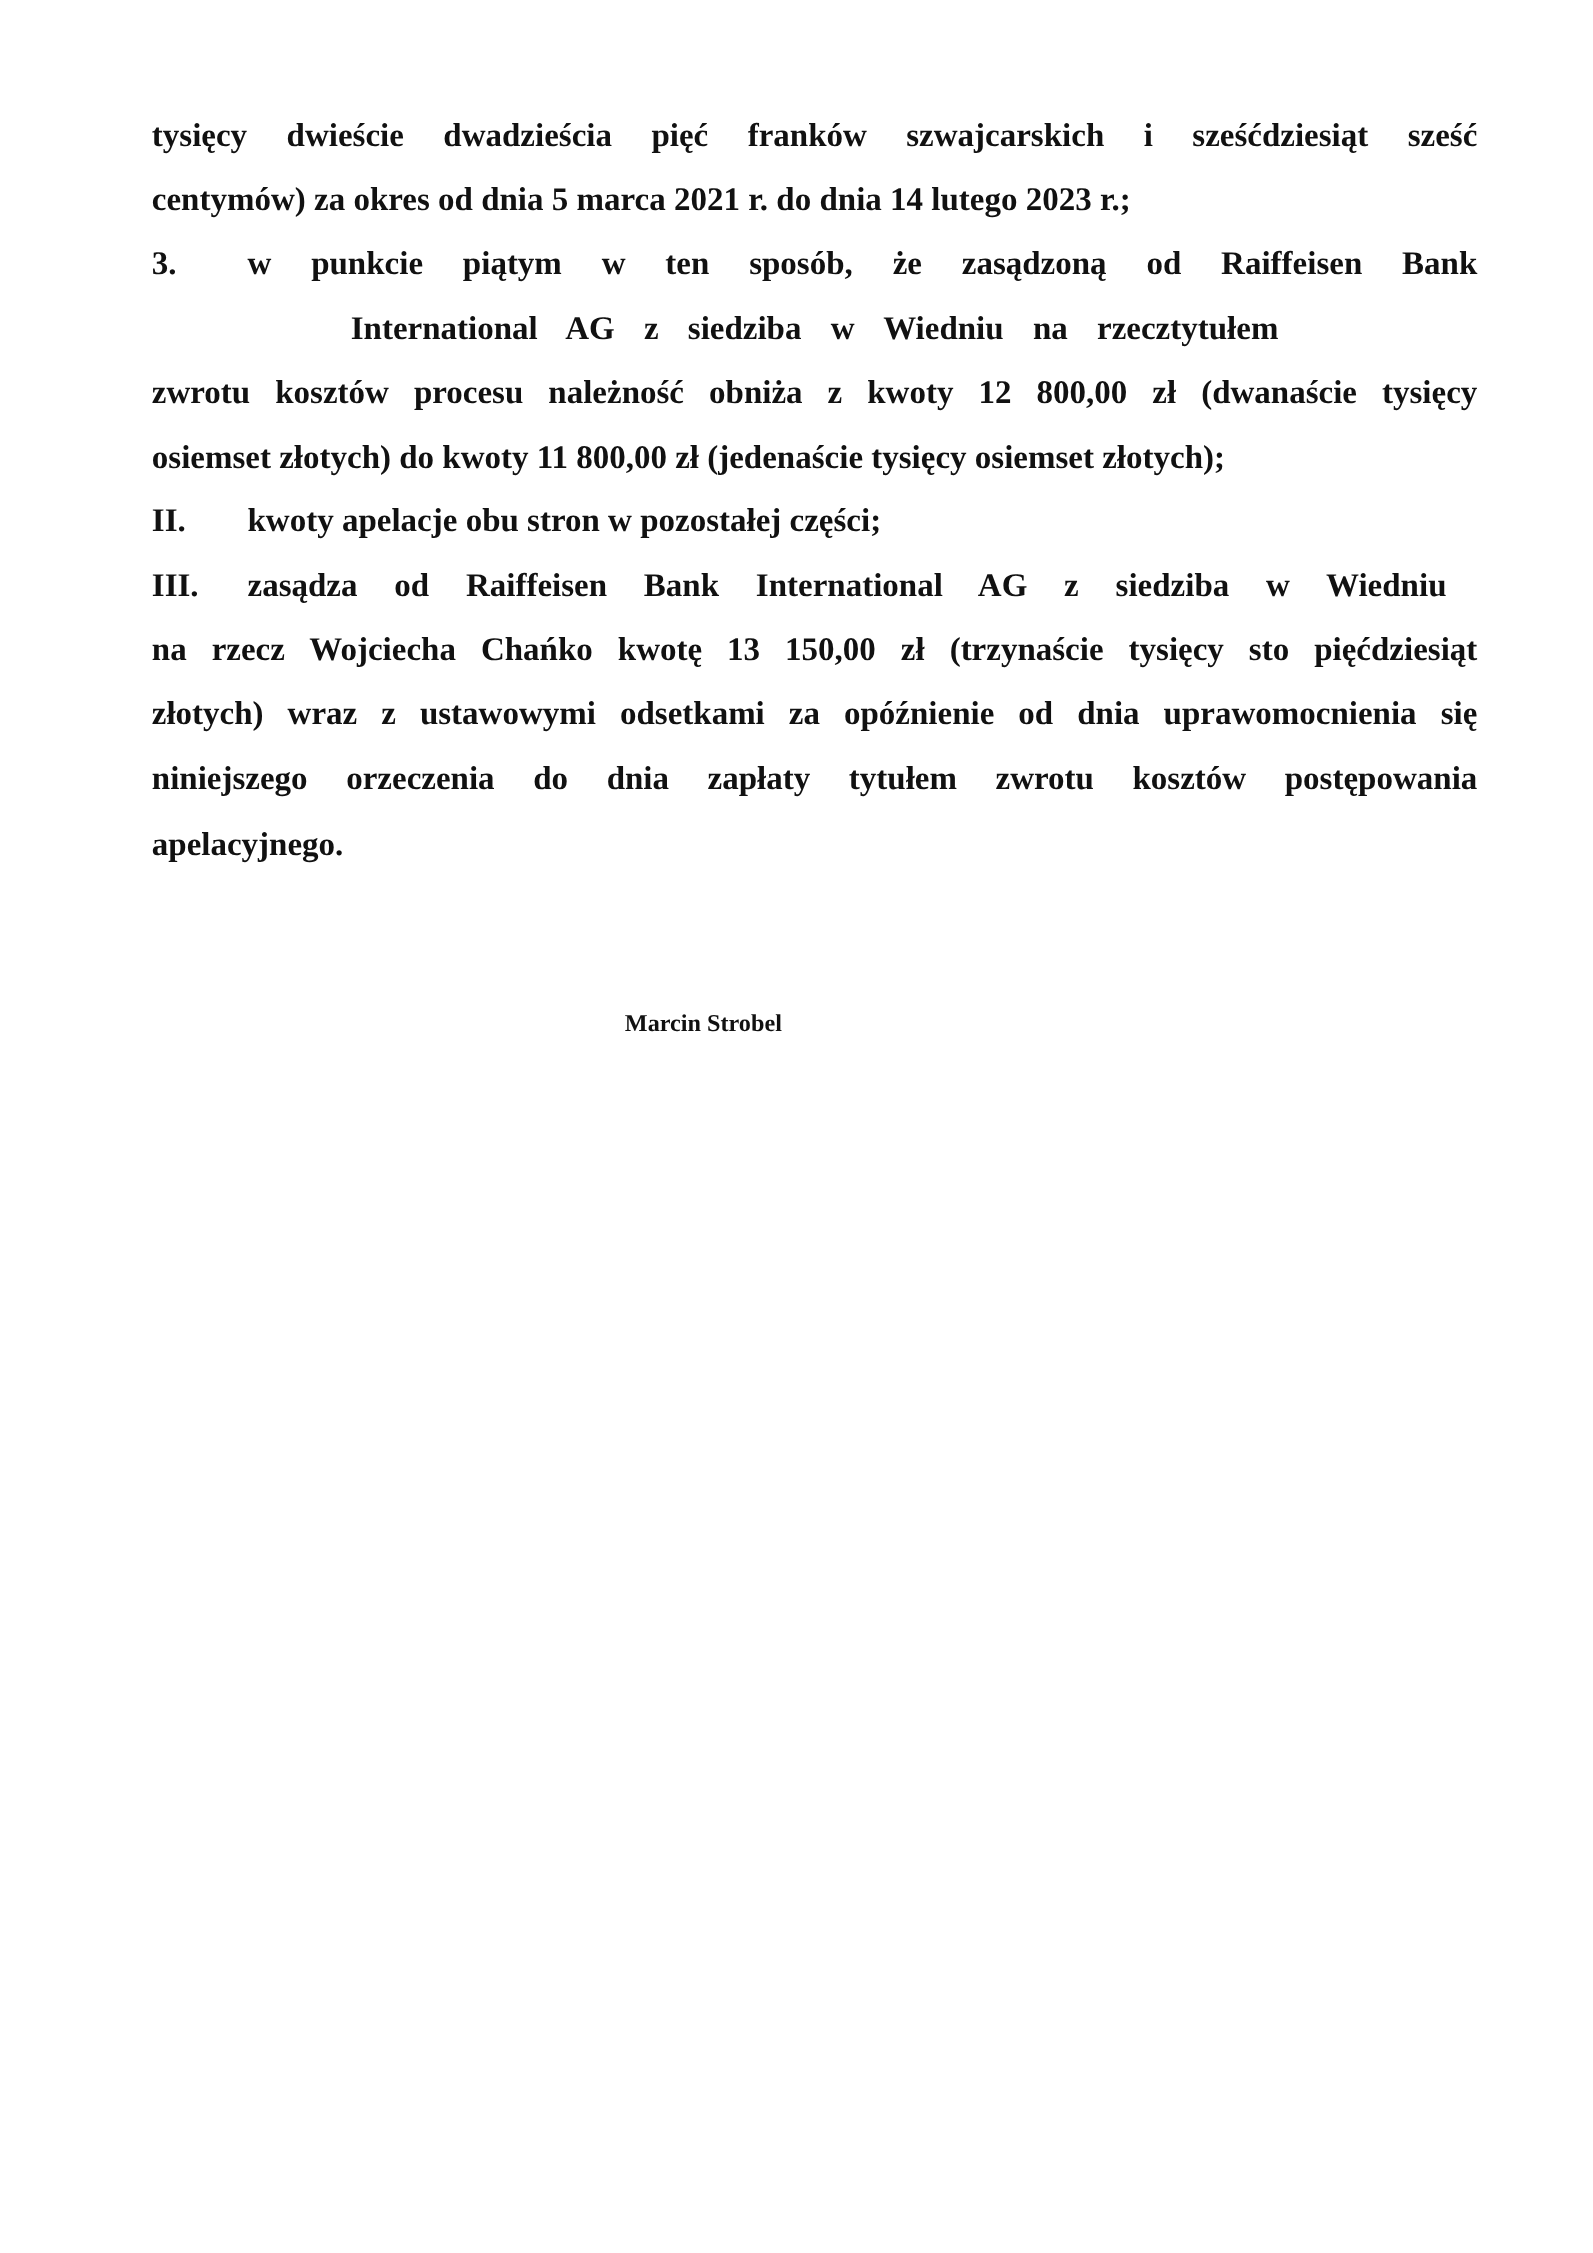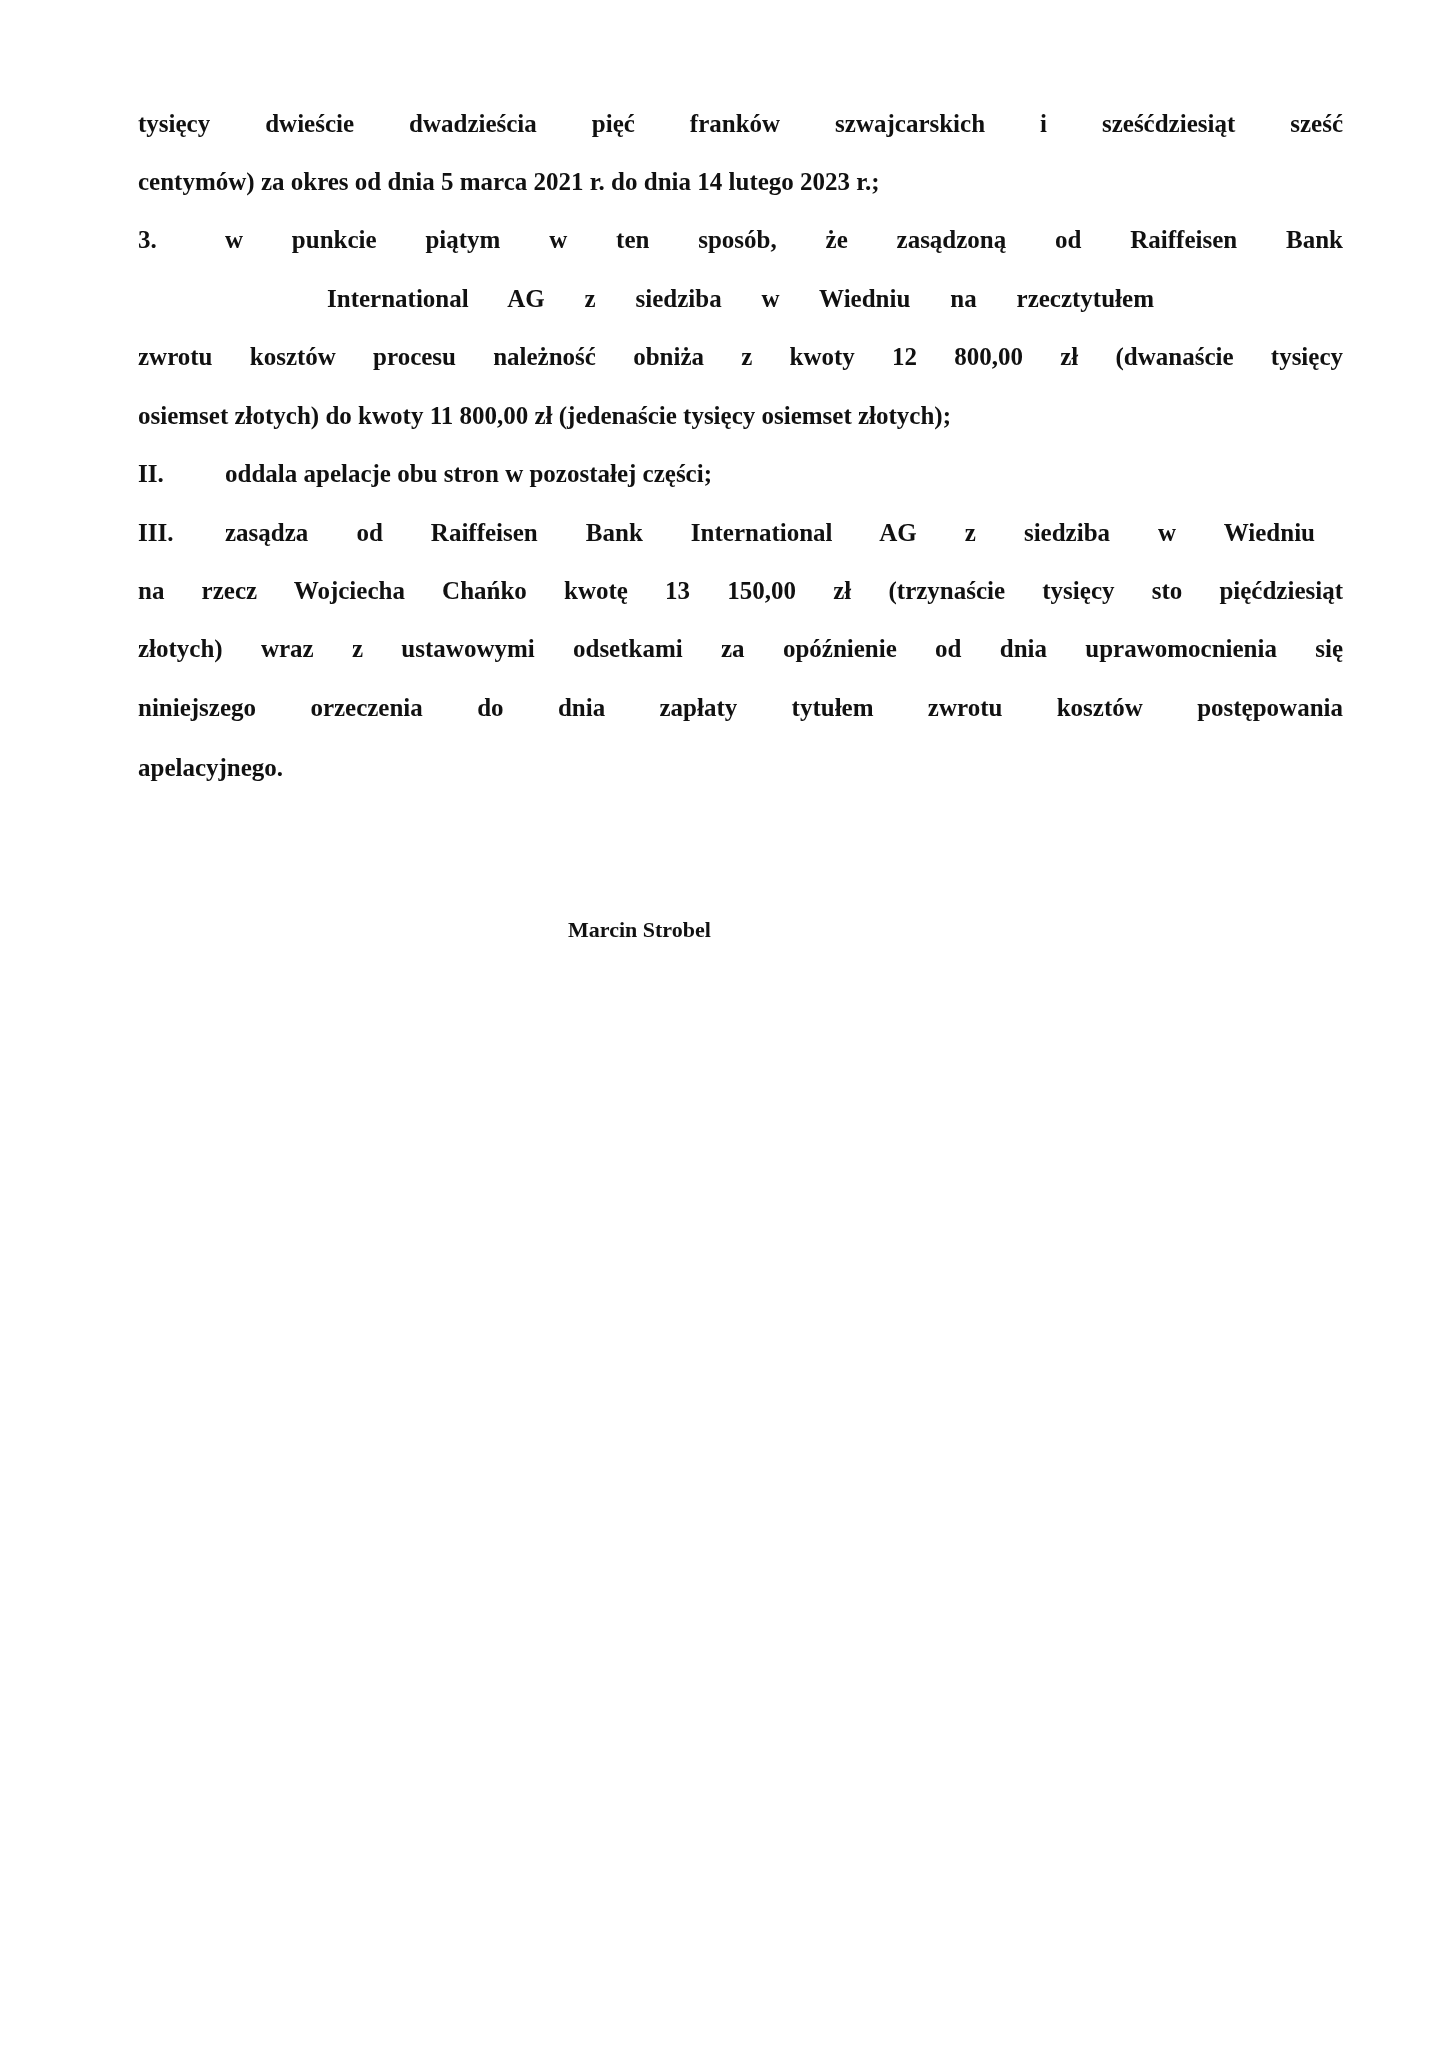--- a/index.html
+++ b/index.html
@@ -3,21 +3,21 @@
 <meta charset="utf-8">
 <style>
   html, body { margin: 0; padding: 0; background: #ffffff; }
   body { width: 1448px; height: 2048px; position: relative; overflow: hidden; }
   .page {
     position: absolute; left: 0; top: 0; width: 1448px; height: 2048px; background: #ffffff;
     font-family: "Liberation Serif", serif; font-weight: bold; color: #111111;
   }
   .line {
     position: absolute; left: 138px; width: 1205px;
-    font-size: 25px; line-height: 36px; height: 36px; white-space: nowrap;
+    font-size: 30px; line-height: 36px; height: 36px; white-space: nowrap;
   }
   .justify { text-align: justify; text-align-last: justify; }
   .num { display: inline-block; width: 87px; }
   .sig {
     position: absolute; left: 568px; top: 915px;
     font-size: 22px; line-height: 30px; white-space: nowrap;
   }
 </style>
 </head>
 <body>
@@ -30,21 +30,21 @@
     <span class="justify" style="flex:1; display:block; text-align:justify; text-align-last:justify;">w punkcie piątym w ten sposób, że zasądzoną od Raiffeisen Bank</span>
   </div>
   <div class="line" style="top:281px; display:flex; justify-content:center;">
     <span style="display:block; width:745px; text-align:justify; text-align-last:justify;">International AG z siedziba w Wiedniu na rzecz</span>
     <span>tytułem</span>
   </div>
   <div class="line justify" style="top:339px">zwrotu kosztów procesu należność obniża z kwoty 12 800,00 zł (dwanaście tysięcy</div>
   <div class="line" style="top:398px">osiemset złotych) do kwoty 11 800,00 zł (jedenaście tysięcy osiemset złotych);</div>
   <div class="line" style="top:456px; display:flex;">
     <span class="num">II.</span>
-    <span>oddala apelacje obu stron w pozostałej części;</span>
+    <span>kwoty apelacje obu stron w pozostałej części;</span>
   </div>
   <div class="line" style="top:515px; display:flex;">
     <span class="num">III.</span>
     <span style="display:block; width:1090px; text-align:justify; text-align-last:justify;">zasądza od Raiffeisen Bank International AG z siedziba w Wiedniu</span>
   </div>
   <div class="line justify" style="top:573px">na rzecz Wojciecha Chańko kwotę 13 150,00 zł (trzynaście tysięcy sto pięćdziesiąt</div>
   <div class="line justify" style="top:631px">złotych) wraz z ustawowymi odsetkami za opóźnienie od dnia uprawomocnienia się</div>
   <div class="line" style="top:750px">apelacyjnego.</div>
   <div class="line justify" style="top:690px">niniejszego orzeczenia do dnia zapłaty tytułem zwrotu kosztów postępowania</div>
 

